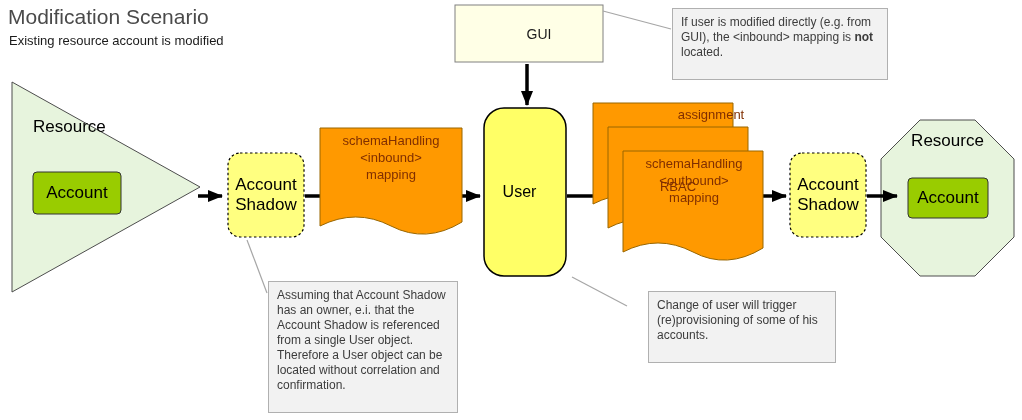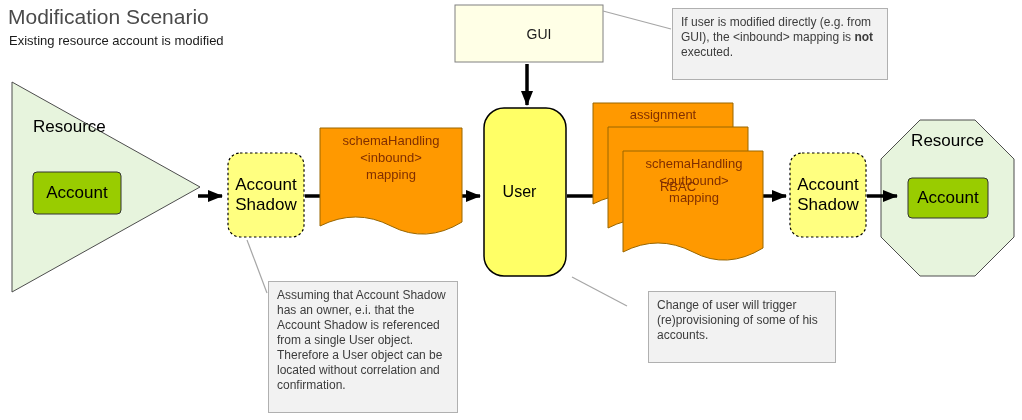--- a/index.html
+++ b/index.html
@@ -86,33 +86,33 @@
   <div class="doc-text" style="left:322px; top:132px; width:138px;">
     <div class="doc-line">schemaHandling</div>
     <div class="doc-line">&lt;inbound&gt;</div>
     <div class="doc-line">mapping</div>
   </div>
 
   <div class="lbl flexc guilbl" style="left:455px; top:5px; width:168px; height:57px;">GUI</div>
 
   <div class="lbl flexc userlbl" style="left:484px; top:108px; width:71px; height:168px;">User</div>
 
-  <div class="doc-text" style="left:593px; top:106px; width:140px;">assignment</div>
+  <div class="doc-text" style="left:593px; top:106px; width:140px;padding-left:48px;">assignment</div>
   <div class="doc-text" style="left:608px; top:130px; width:140px;margin-top:48px;">RBAC</div>
 
   <div class="doc-text" style="left:625px; top:155px; width:138px;">
     <div class="doc-line">schemaHandling</div>
     <div class="doc-line">&lt;outbound&gt;</div>
     <div class="doc-line">mapping</div>
   </div>
 
   <div class="lbl flexc" style="left:790px; top:153px; width:76px; height:84px;">Account Shadow</div>
 
   <div class="lbl" style="left:881px; top:131px; width:133px; text-align:center;">Resource</div>
   <div class="lbl flexc" style="left:908px; top:178px; width:80px; height:40px;">Account</div>
 
-  <div class="note" style="left:672px; top:8px; width:216px; height:72px;"><span>If user is modified directly (e.g. from GUI), the &lt;inbound&gt; mapping is </span><b>not</b><span> executed.</span></div>
+  <div class="note" style="left:672px; top:8px; width:216px; height:72px;"><span>If user is modified directly (e.g. from GUI), the &lt;inbound&gt; mapping is </span><b>not</b><span> located.</span></div>
 
   <div class="note" style="left:268px; top:281px; width:190px; height:132px;">Assuming that Account Shadow has an owner, e.i. that the Account Shadow is referenced from a single User object. Therefore a User object can be located without correlation and confirmation.</div>
 
   <div class="note" style="left:628px; top:291px; width:188px; height:72px;margin-left:20px;">Change of user will trigger (re)provisioning of some of his accounts.</div>
 
 </div>
 
 </body></html>

